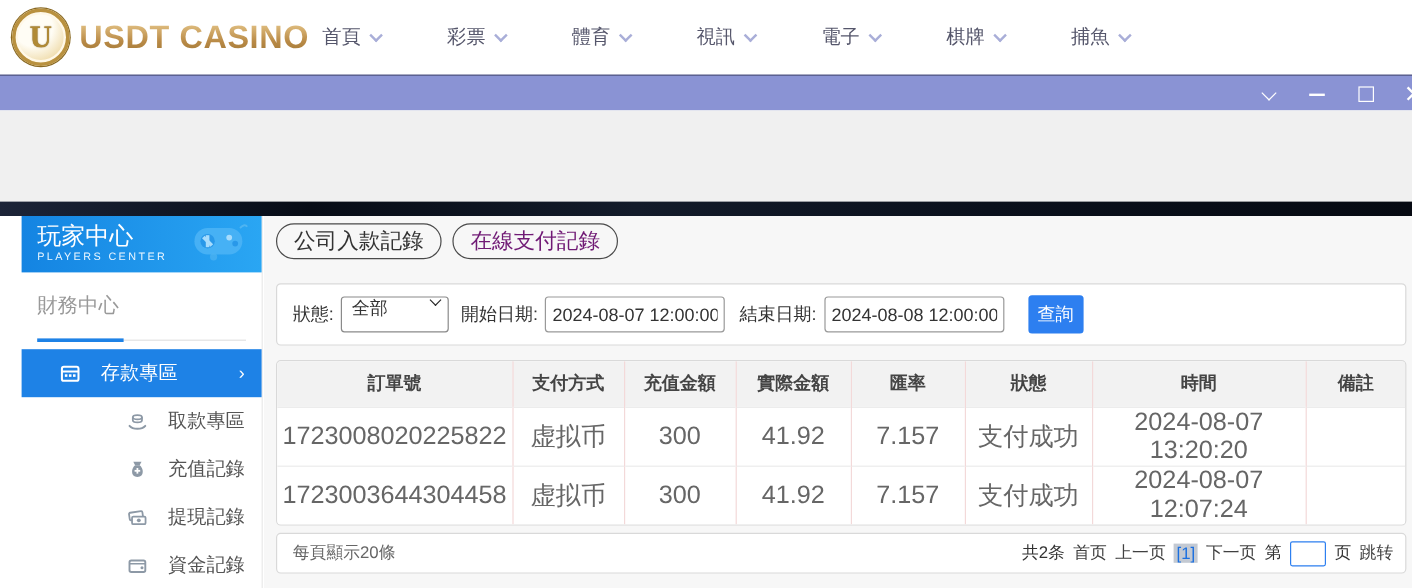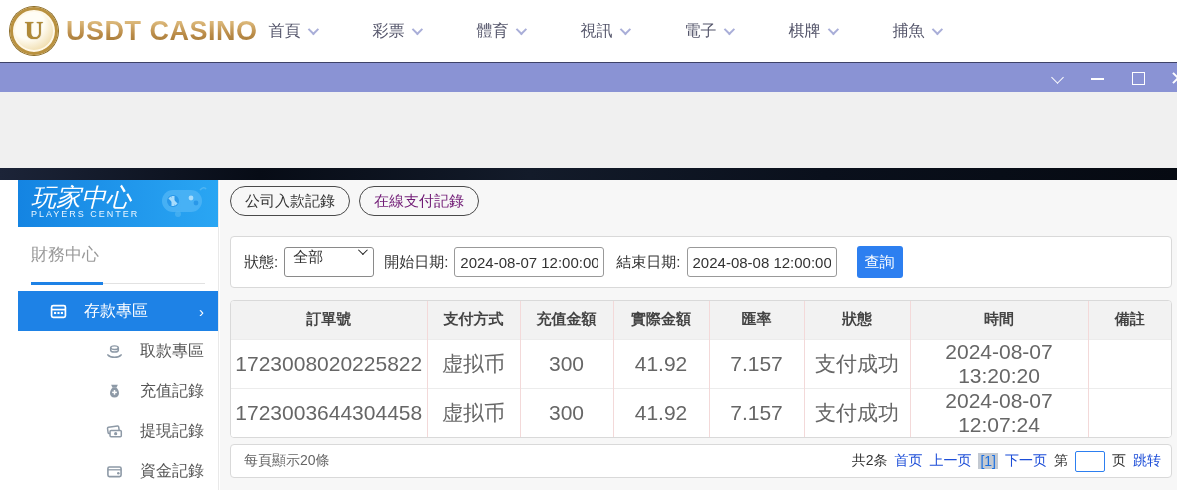--- a/index.html
+++ b/index.html
@@ -39,39 +39,39 @@
   
   .grayband { position:absolute; left:0; top:92px; width:1177px; height:76px; background:#f0f0f0; }
   .darkstrip { position:absolute; left:0; top:168px; width:1177px; height:12px;
                background:linear-gradient(90deg,#1c2438 0%, #070c16 22%, #131b2a 45%, #0a101c 70%, #060a12 100%); }
 
   
   .sidebar { position:absolute; left:18px; top:180px; width:201px; height:310px; background:#fff;
              border-right:1px solid #e9e9e9; }
   .sb-header { height:47px; background:linear-gradient(90deg,#1484e2, #2aa6f3);
                padding:5px 0 0 13px; position:relative; overflow:hidden; }
-  .sb-title { color:#fff; font-size:25px; line-height:24px;font-style:italic; }
+  .sb-title { color:#fff; font-size:20px; line-height:24px; }
   .sb-sub { color:#eaf6ff; font-size:9px; letter-spacing:2px; }
   .gamepad { position:absolute; right:10px; top:6px; opacity:.85; }
   .sb-section { margin:16px 13px 16px; color:#999; font-size:17px; }
   .sb-underline { margin:9px 13px 0 13px; height:3px; position:relative; }
   .sb-underline .gray { position:absolute; left:0; right:0; top:1px; height:1px; background:#e2e2e2; }
   .sb-underline .blue { position:absolute; left:0; top:0; width:72px; height:3px; background:#1e82e6; }
   .menu { margin-top:6px; }
   .menu-item { height:40px; display:flex; align-items:center; padding:0 14px 0 32px; gap:17px;
                font-size:16px; color:#555; cursor:pointer;justify-content:flex-end; }
   .menu-item .mi-icon { width:17px; height:17px; color:#8d99a6; flex:none; display:flex; }
   .menu-item.active { background:#1e82e6; color:#fff; }
   .menu-item.active .mi-icon { color:#fff; }
   .mi-arrow { margin-left:auto; font-size:15px; color:#fff; }
 
   
   .content { position:absolute; left:220px; top:180px; width:957px; height:310px; background:#f7f7f7; }
   .tabs { position:absolute; left:10px; top:6px; display:flex; gap:9px; }
-  .tab { border:1px solid #4a4a4a; border-radius:16px; padding:5px 14px; font-size:15px;
+  .tab { border:1px solid #4a4a4a; border-radius:16px; padding:5px 14px; font-size:18px;
          color:#333; background:transparent; cursor:pointer; line-height:18px; }
   .tab.red { color:#701a75;text-align:right; }
 
   .box { position:absolute; left:10px; width:942px; background:#fff;
          border:1px solid #d9d9d9; border-radius:4px; }
   .filterbox { top:56px; height:52px; display:flex; align-items:center; padding:0 13px; font-size:15px; color:#333; }
   .f-label { margin-right:6px; }
   .f-select { width:90px; height:30px; border:1px solid #8a8a8a; border-radius:3px; background:#fff;
               display:flex; align-items:flex-start; padding:0 8px; margin-right:10px; cursor:pointer; position:relative; }
   .f-select .sel-chev { position:absolute; right:8px; width:7px; height:7px;
@@ -85,21 +85,21 @@
   table { width:100%; border-collapse:collapse; table-layout:fixed; }
   th { height:38px; background:#f2f2f2; font-size:15px; font-weight:bold; color:#444;
        border-left:1px solid #f3d9d9; }
   td { height:46px; font-size:21px; color:#666; text-align:center; background:#fff;
        border-left:1px solid #f3d9d9; border-top:1px solid #ececec; }
   th:first-child, td:first-child { border-left:none; }
 
   .pagebox { top:264px; height:34px; display:flex; align-items:center; justify-content:space-between;
              padding:0 10px 0 13px; font-size:14px; color:#666; }
   .pager { display:flex; align-items:center; gap:7px; color:#333; }
-  .plink { color:#1d4ed8; cursor:pointer; }
+  .plink { color:#404040; cursor:pointer; }
   .pcur { color:#1a6fe0; background:#c3c9d2; padding:0 2px; }
   .jump-input { width:30px; height:21px; border:1px solid #2d7ff0; border-radius:2px; }
 </style>
 </head>
 <body>
 
 <div class="topbar">
   <div class="logo">
     <div class="emblem">
       <span class="emblem-u">U</span>

